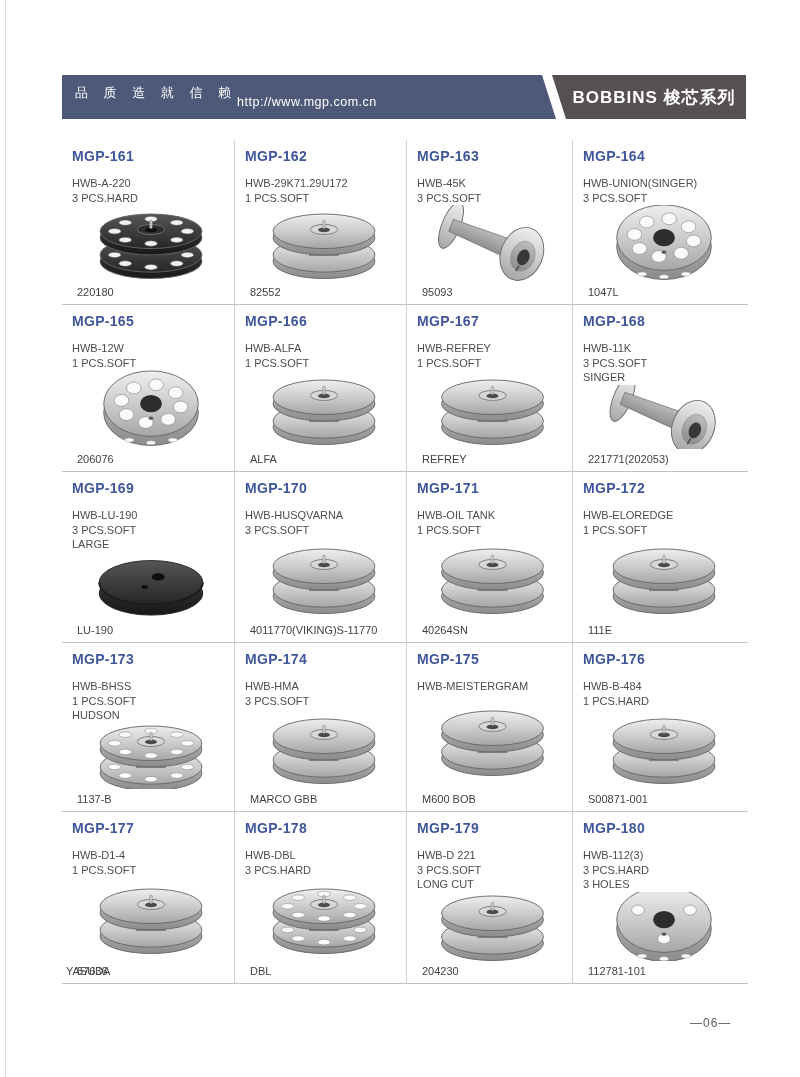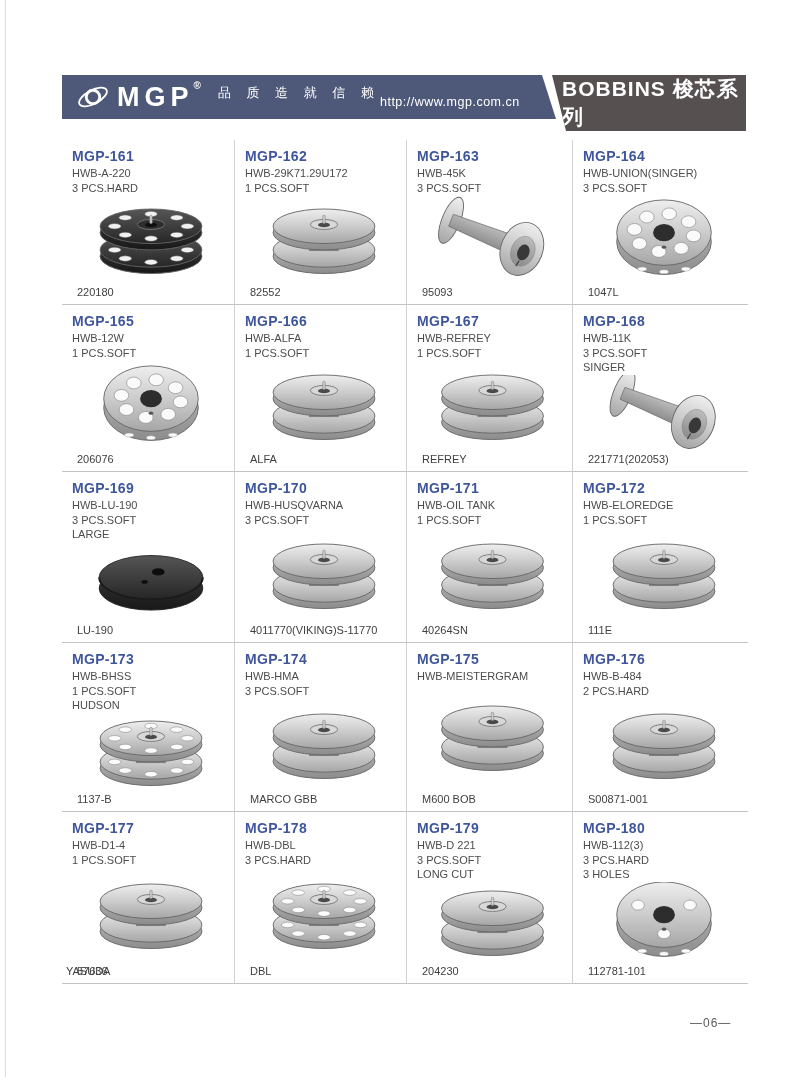--- a/index.html
+++ b/index.html
@@ -15,40 +15,40 @@
     background:#4e5979;clip-path:polygon(0 0,480px 0,494px 100%,0 100%);
     display:flex;align-items:center;padding-left:13px;box-sizing:border-box;gap:17px;
   }
   .logo-wrap{display:flex;align-items:center;gap:6px;}
   .brand{color:#fff;font-size:27px;font-weight:bold;letter-spacing:5px;line-height:1;display:flex;}
   .reg{font-size:10px;letter-spacing:0;margin-top:-3px;}
   .slog{display:flex;justify-content:center;}
   .slog .cn{color:#fff;font-size:13px;letter-spacing:6px;line-height:1.2;}
   .slog .url{color:#fff;font-size:12.5px;letter-spacing:.5px;line-height:1.2;margin-top:10px;}
   .series-box{
-    position:absolute;left:552px;top:75px;width:194px;height:56px;
+    position:absolute;left:552px;top:75px;width:194px;height:44px;
     background:#575051;clip-path:polygon(0 0,100% 0,100% 100%,14px 100%);
-    color:#fff;font-weight:bold;font-size:21px;letter-spacing:1px;
+    color:#fff;font-weight:bold;font-size:17px;letter-spacing:1px;
     display:flex;align-items:center;justify-content:center;padding-left:10px;box-sizing:border-box;
   }
 
   
   .grid{
     position:absolute;left:62px;top:140px;width:686px;
     display:grid;grid-template-columns:173px 172px 166px 175px;
     grid-template-rows:165px 167px 171px 169px 172px;
   }
   .cell{
     border-bottom:1px solid #c3c3c3;border-right:1px solid #d2d2d2;
     position:relative;display:flex;flex-direction:column;box-sizing:border-box;
     padding:8px 4px 22px 10px;
   }
   .cell:nth-child(4n){border-right:none;}
   .model{color:#3f569b;font-weight:bold;font-size:14px;letter-spacing:.3px;}
-  .spec{color:#4c4c4c;font-size:11px;line-height:1.32;margin-top:2px;}
+  .spec{color:#4c4c4c;font-size:11px;line-height:1.32;margin-top:12px;}
   .photo{flex:1;display:flex;align-items:center;justify-content:center;overflow:hidden;}
   .caption{position:absolute;bottom:6px;left:15px;right:0;text-align:left;color:#3f3f3f;font-size:11px;}
   .cap-prefix{position:absolute;bottom:6px;left:4px;color:#3f3f3f;font-size:11px;}
   .cap-prefix:empty{display:none;}
 
   .pageno{position:absolute;left:690px;top:1016px;color:#5a5a5a;font-size:12px;letter-spacing:1px;}
 </style>
 </head>
 <body>
 
@@ -70,30 +70,20 @@
     <linearGradient id="gDark2" x1="0" y1="0" x2="0" y2="1">
       <stop offset="0" stop-color="#3c3c3c"></stop>
         <stop offset="1" stop-color="#181818"></stop>
     </linearGradient>
   </defs>
 </svg>
 
 <div class="page-edge"></div>
 
 <div class="banner">
-  <div class="logo-wrap">
-    <svg viewBox="0 0 40 40" width="36" height="36">
-      <circle cx="20" cy="20" r="7.5" fill="none" stroke="#fff" stroke-width="3.2"></circle>
-      <ellipse cx="20" cy="20" rx="17" ry="7.5" fill="none" stroke="#fff" stroke-width="2" transform="rotate(-28 20 20)"></ellipse>
-    </svg>
-    <div class="brand">
-        <span>MGP</span>
-        <span class="reg">®</span>
-      </div>
-  </div>
   <div class="slog">
     <div class="cn">品 质 造 就 信 赖</div>
     <div class="url">http://www.mgp.com.cn</div>
   </div>
 </div>
 <div class="series-box">
   <span>BOBBINS 梭芯系列</span>
 </div>
 
 <div class="grid" id="grid">
@@ -485,21 +475,21 @@
   </svg>
       </div>
 
     <div class="caption">M600 BOB</div>
   </div>
 
   <div class="cell">
     <div class="model">MGP-176</div>
     <div class="spec">
         <div>HWB-B-484</div>
-        <div>2 PCS.HARD</div>
+        <div>1 PCS.HARD</div>
       </div>
     <div class="photo">
         <svg viewBox="0 0 160 110" width="152" height="100">
   <ellipse cx="80" cy="74" rx="56" ry="19" fill="url(#gSilD)" stroke="#666"></ellipse>
   <ellipse cx="80" cy="67" rx="56" ry="19" fill="url(#gSil)" stroke="#666"></ellipse>
 
   <rect x="64" y="46" width="32" height="22" fill="url(#gSilD)" stroke="#666" stroke-width="0.5"></rect>
   <ellipse cx="80" cy="48" rx="56" ry="19" fill="url(#gSilD)" stroke="#666"></ellipse>
   <ellipse cx="80" cy="41" rx="56" ry="19" fill="url(#gSil)" stroke="#666"></ellipse>
 

